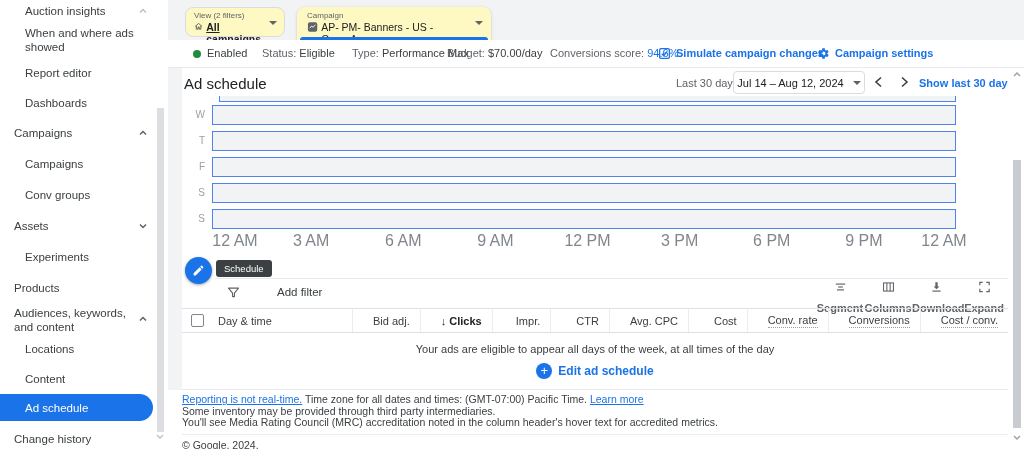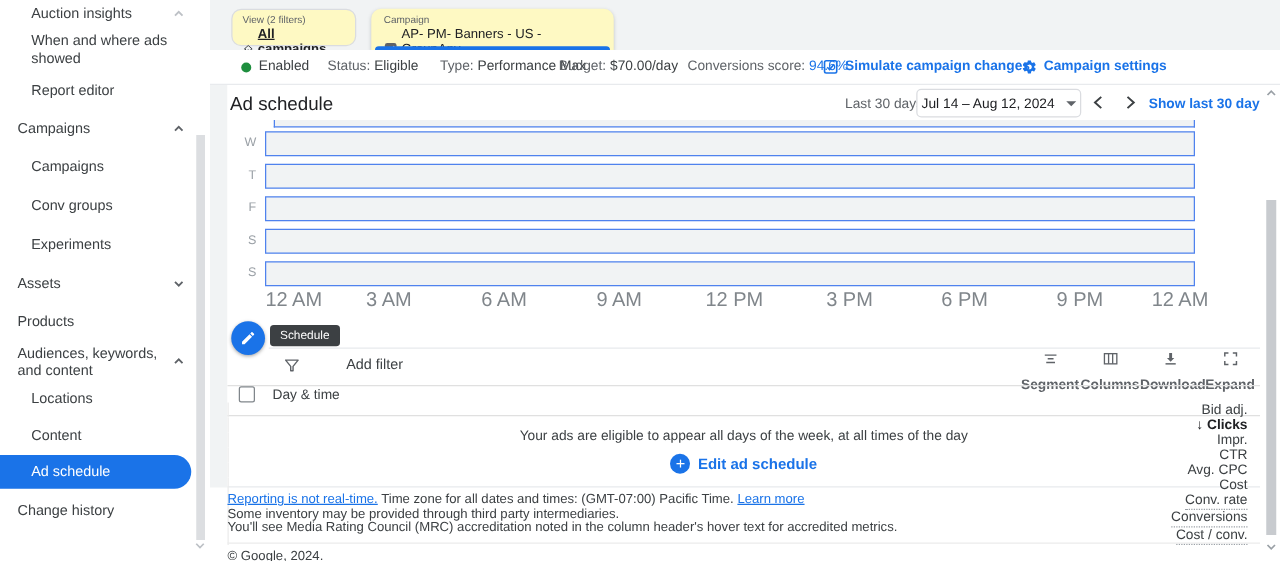--- a/index.html
+++ b/index.html
@@ -17,21 +17,21 @@
   .s-pill{width:153px;height:27px;background:#1a73e8;color:#fff;border-radius:0 14px 14px 0;display:flex;align-items:center;padding-left:25px;font-size:11.5px;cursor:pointer;}
   .s-after-pill{margin-top:11px;}
   .sb-thumb{position:absolute;right:4px;top:108px;width:7px;height:324px;background:#dcdee1;}
   .sb-down{position:absolute;right:3px;top:433px;}
 
   
   .topstrip{position:absolute;left:168px;top:0;width:856px;height:40px;background:#f1f3f4;}
   .fcard{position:absolute;background:#fef9c3;cursor:pointer;}
   .view-card{left:185px;top:7px;width:100px;height:30px;border:1px solid #dadce0;border-radius:8px;padding:3px 7px 0 8px;}
   .fcard .flabel{font-size:8px;color:#5f6368;}
-  .fcard .fval{display:flex;align-items:flex-end;gap:3px;margin-top:1px;font-size:10.5px;color:#202124;font-weight:bold;}
+  .fcard .fval{display:flex;align-items:flex-start;gap:3px;margin-top:1px;font-size:10.5px;color:#202124;font-weight:bold;}
   .view-card .fval span{text-decoration:underline;}
   .tri{width:0;height:0;border-left:4px solid transparent;border-right:4px solid transparent;border-top:4.5px solid #5f6368;margin-left:auto;}
   .campaign-card{left:297px;top:7px;width:194px;height:33px;border-radius:8px 8px 0 0;box-shadow:0 1px 3px rgba(60,64,67,.25);padding:4px 8px 0 10px;}
   .campaign-card .fval{font-weight:normal;font-size:10.5px;}
   .campaign-card::after{content:"";position:absolute;left:3px;right:3px;bottom:0;height:3.5px;background:#1a73e8;border-radius:3px 3px 0 0;}
 
   
   .statusbar{position:absolute;left:168px;top:40px;width:856px;height:28px;background:#fff;border-bottom:1px solid #e8eaed;font-size:11px;}
   .statusbar>div{position:absolute;top:0;line-height:27px;white-space:nowrap;}
   .lab{color:#5f6368;} .val{color:#3c4043;}
@@ -72,21 +72,21 @@
   .divider1{position:absolute;left:33px;right:0;top:210px;border-top:1px solid #e8eaed;}
   .filter-row{position:absolute;left:0;right:0;top:210px;height:30px;}
   .funnel{position:absolute;left:44px;top:7px;cursor:pointer;}
   .add-filter{position:absolute;left:95px;top:8px;font-size:11.5px;color:#3c4043;cursor:pointer;}
   .actions{position:absolute;right:0;top:2px;display:flex;}
   .action{width:48px;text-align:center;cursor:pointer;}
   .action svg{display:block;margin:0 auto;}
   .albl{font-size:11px;color:#5f6368;margin-top:8px;font-weight:bold;}
 
   
-  .thead{position:absolute;left:0;right:0;top:240px;height:25px;border-top:1px solid #e0e0e0;border-bottom:1px solid #e0e0e0;display:flex;font-size:11px;color:#3c4043;flex-direction:column;}
+  .thead{position:absolute;left:0;right:0;top:240px;height:25px;border-top:1px solid #e0e0e0;border-bottom:1px solid #e0e0e0;display:flex;font-size:11px;color:#3c4043;}
   .th-first{width:170px;display:flex;align-items:center;padding-left:9px;gap:14px;}
   .checkbox{width:13px;height:13px;border:1.5px solid #80868b;border-radius:2px;cursor:pointer;}
   .th{flex:1;display:flex;align-items:center;justify-content:flex-end;padding-right:10px;border-left:1px solid #ececec;cursor:pointer;white-space:nowrap;padding-left:20px;}
   .th.sorted{color:#202124;font-weight:bold;gap:3px;}
   .th.dotted span{border-bottom:1px dotted #9aa0a6;padding-bottom:1px;}
 
   
   .empty{position:absolute;left:0;right:0;top:265px;height:57px;text-align:center;}
   .msg{font-size:11px;color:#3c4043;padding-top:10px;}
   .edit-btn{margin-top:8px;display:inline-flex;align-items:center;gap:6px;font-size:12px;color:#1a73e8;font-weight:bold;cursor:pointer;}
@@ -109,35 +109,36 @@
 
 <aside class="sidebar">
   <div class="s-item child h22">
     <span>Auction insights</span>
     <svg class="caret faint" width="10" height="9" viewBox="0 0 10 9">
         <polyline points="2,6.5 5,3.5 8,6.5" fill="none" stroke="#9aa0a6" stroke-width="1.5"></polyline>
       </svg>
   </div>
   <div class="s-item child h40"><span>When and where ads showed</span></div>
   <div class="s-item child h30"><span>Report editor</span></div>
+  <div class="s-item child h30"><span>Dashboards</span></div>
   <div class="s-item section h31">
     <span>Campaigns</span>
     <svg class="caret" width="10" height="9" viewBox="0 0 10 9">
         <polyline points="2,6.5 5,3.5 8,6.5" fill="none" stroke="#5f6368" stroke-width="1.5"></polyline>
       </svg>
   </div>
   <div class="s-item child h31"><span>Campaigns</span></div>
   <div class="s-item child h31"><span>Conv groups</span></div>
-  <div class="s-item child h31"><span>Experiments</span></div>
   <div class="s-item section h31">
     <span>Assets</span>
     <svg class="caret" width="10" height="9" viewBox="0 0 10 9">
         <polyline points="2,3.5 5,6.5 8,3.5" fill="none" stroke="#5f6368" stroke-width="1.5"></polyline>
       </svg>
   </div>
+  <div class="s-item child h31"><span>Experiments</span></div>
   <div class="s-item section h24"><span>Products</span></div>
   <div class="s-item section h36">
     <span>Audiences, keywords, and content</span>
     <svg class="caret" width="10" height="9" viewBox="0 0 10 9" style="top:8px">
         <polyline points="2,6.5 5,3.5 8,6.5" fill="none" stroke="#5f6368" stroke-width="1.5"></polyline>
       </svg>
   </div>
   <div class="s-item child h30"><span>Locations</span></div>
   <div class="s-item child h21"><span>Content</span></div>
   <div class="s-pill">

